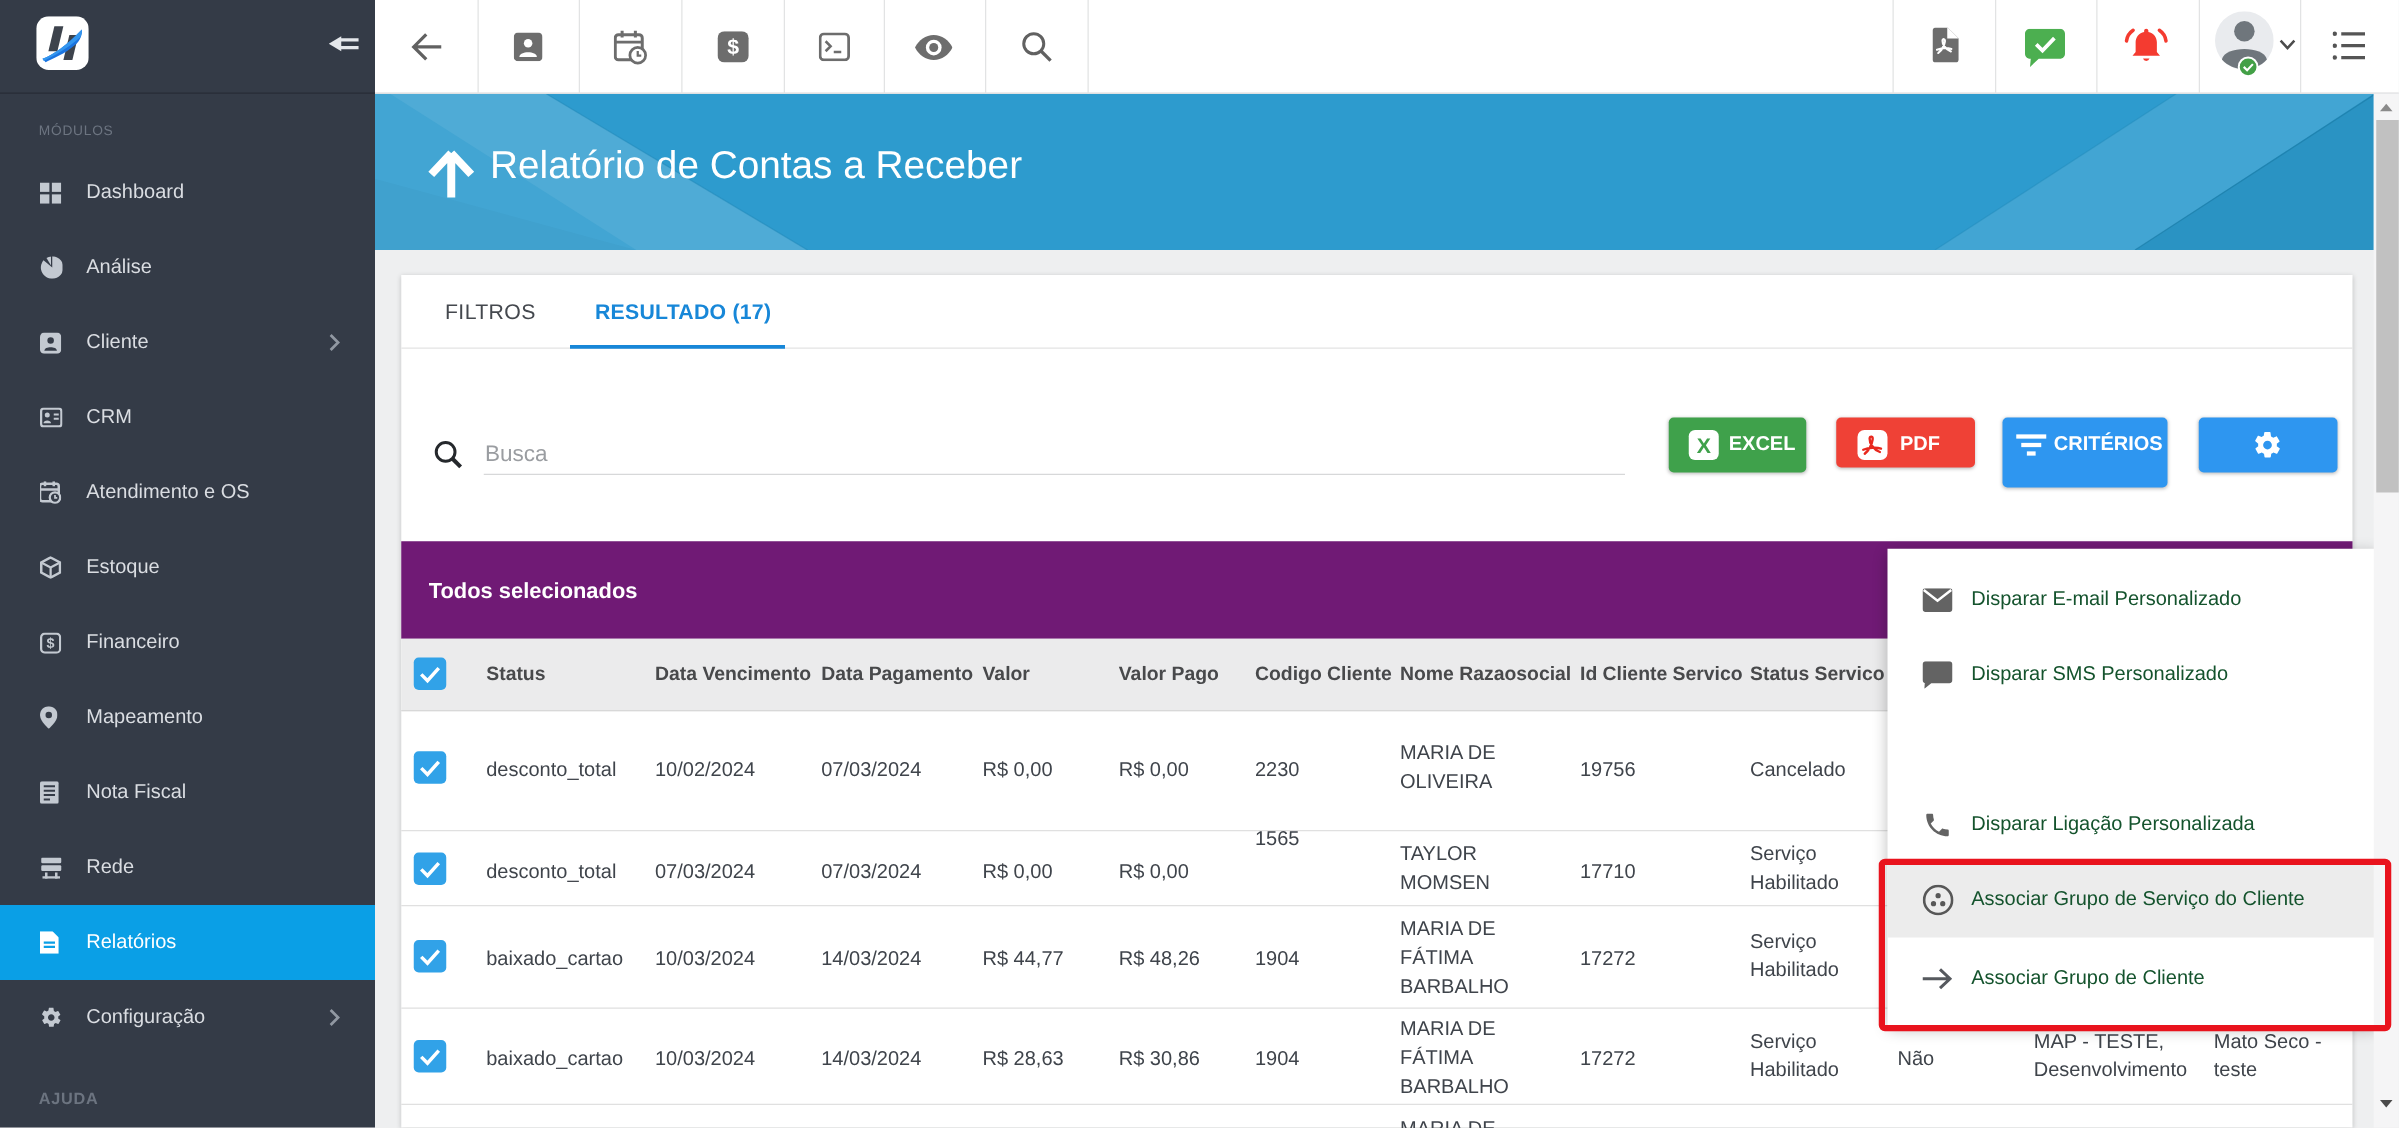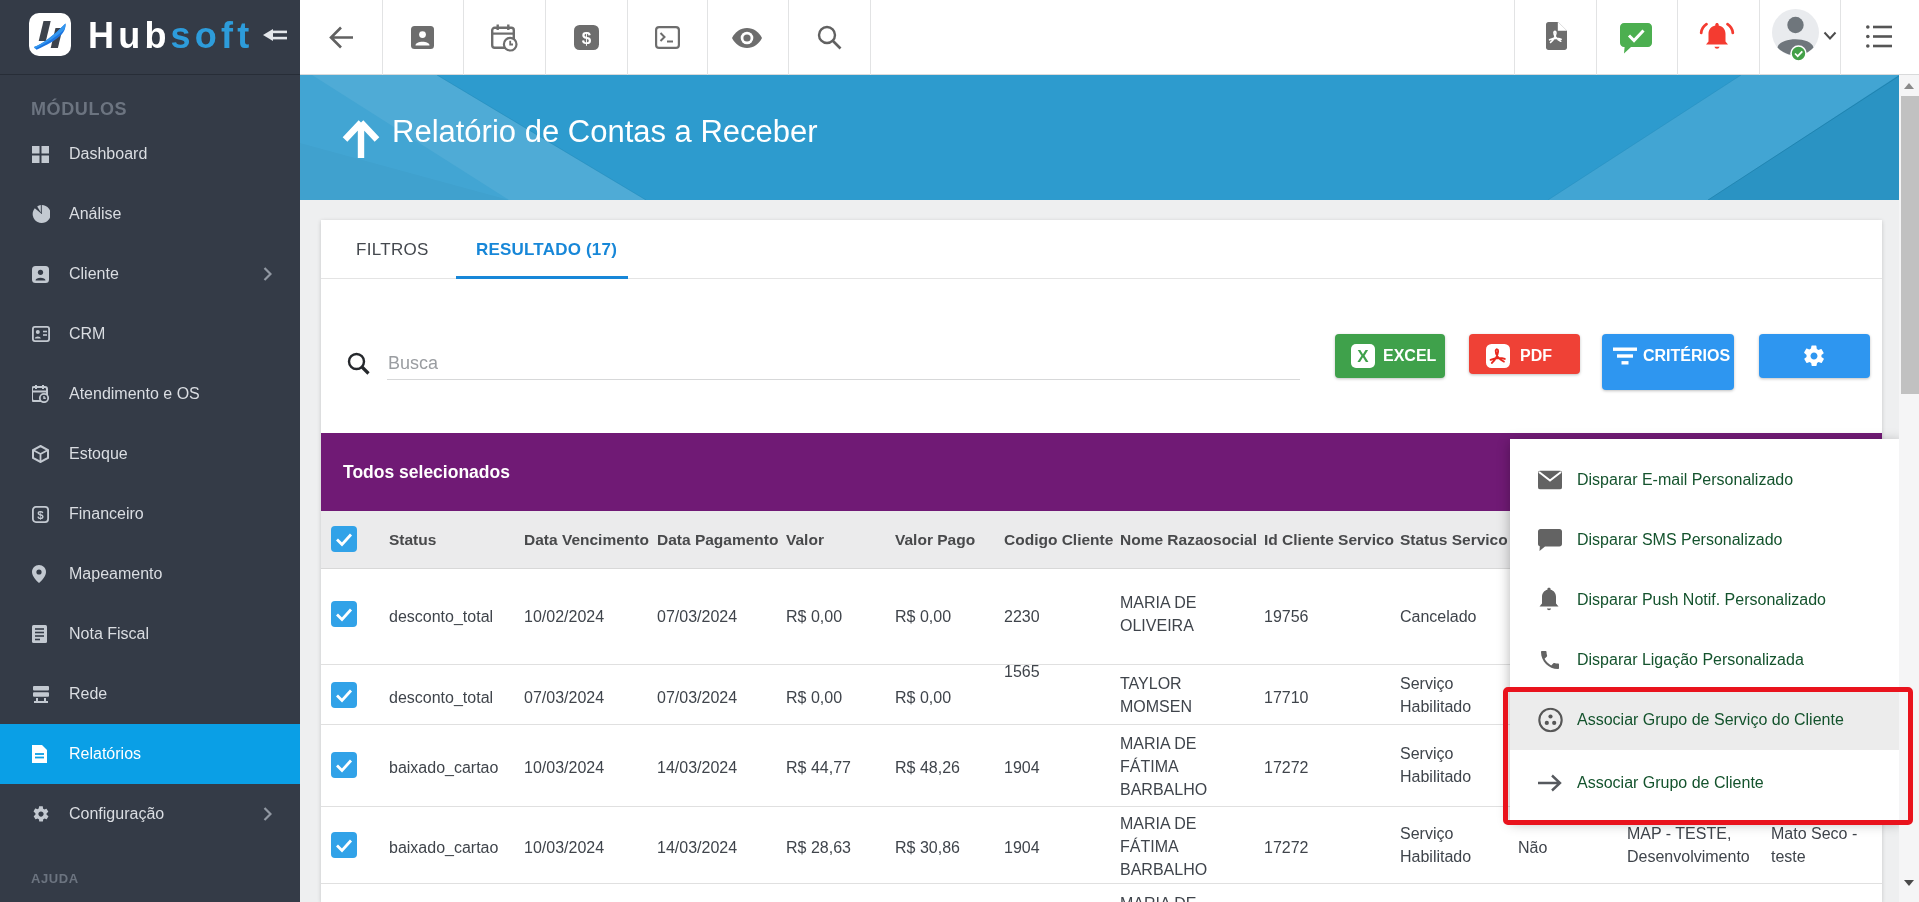--- a/index.html
+++ b/index.html
@@ -134,27 +134,26 @@
 <div class="abs" id="sidebar" style="left:0;top:0;width:300px;height:902px;background:#343b47">
   <div class="abs" style="left:0;top:74px;width:300px;height:1px;background:#272d37"></div>
 
   <svg class="abs" style="left:29px;top:13px" width="42" height="43" viewBox="0 0 42 43">
     <rect x="0" y="0" width="42" height="43" rx="10" fill="#ffffff"></rect>
     <path d="M14.5 8 h7.2 l-4.8 20 h-7.2 z" fill="#3d434c"></path>
     <path d="M26.5 15 h7.2 l-4.8 20 h-7.2 z" fill="#3d434c"></path>
     <path d="M5 34 C13 31 24 23.5 36.5 10.5 C37 15 35 19.5 31 23 C23 30 13 34 7.5 36.8 Z" fill="#1b74e0"></path>
     <path d="M5 34 C13 31 24 23.5 36.5 10.5 C36.6 12.5 36.2 14.5 35.2 16.7 C24 26.5 14 31.5 6 35.8 Z" fill="#3396ee"></path>
   </svg>
-  <div class="abs" style="left:88px;top:15px;font-size:36px;font-weight:bold;color:#fff;letter-spacing:4.2px">Hub<span style="color:#2d9cdb">soft</span></div>
   <svg class="abs" style="left:263px;top:27px" width="24" height="16" viewBox="0 0 24 16">
     <polygon points="0,8 10,2 10,14" fill="#e4e7eb"></polygon>
     <rect x="8" y="3.6" width="16" height="2.6" fill="#e4e7eb"></rect>
     <rect x="8" y="9.8" width="16" height="2.6" fill="#e4e7eb"></rect>
   </svg>
-  <div class="abs" style="left:31px;top:99px;font-size:18px;font-weight:bold;color:#6c7480;letter-spacing:0.6px">MÓDULOS</div>
+  <div class="abs" style="left:31px;top:99px;font-size:11px;font-weight:normal;color:#6c7480;letter-spacing:0.6px">MÓDULOS</div>
   <div class="abs" style="left:31px;top:871px;font-size:13px;font-weight:bold;color:#6c7480;letter-spacing:0.6px">AJUDA</div>
   <div id="menu" style="position:absolute;left:0;top:124px;width:300px;font-size:16px;color:#dadde2">
     <div class="mi">
         <svg class="mic" width="17" height="17" viewBox="0 0 17 17">
           <rect x="0" y="0" width="7.5" height="7.5" fill="#c3c9d1"></rect>
           <rect x="9.5" y="0" width="7.5" height="7.5" fill="#c3c9d1"></rect>
           <rect x="0" y="9.5" width="7.5" height="7.5" fill="#c3c9d1"></rect>
           <rect x="9.5" y="9.5" width="7.5" height="7.5" fill="#c3c9d1"></rect>
         </svg>
         <span>Dashboard</span>
@@ -394,27 +393,20 @@
         <path d="M1 1.5 L12 10 L23 1.5" stroke="#fff" stroke-width="2" fill="none"></path>
       </svg>
     <div class="dtx">Disparar E-mail Personalizado</div>
   </div>
   <div class="ddi" style="top:71px">
     <svg width="24" height="22" viewBox="0 0 24 22">
         <path d="M2.5 0 H21.5 C22.9 0 24 1.1 24 2.5 V15 C24 16.4 22.9 17.5 21.5 17.5 H7 L1.5 22 L1.8 17.5 H2.5 C1.1 17.5 0 16.4 0 15 V2.5 C0 1.1 1.1 0 2.5 0 Z" fill="#636363"></path>
       </svg>
     <div class="dtx">Disparar SMS Personalizado</div>
   </div>
-  <div class="ddi" style="top:131px">
-    <svg width="22" height="25" viewBox="0 0 22 25">
-        <path d="M11 0 C11.9 0 12.6 0.7 12.6 1.6 C12.6 2 12.6 2.1 12.6 2.3 C15.8 3 18 5.8 18 9.3 L18 16 L20.5 19 L1.5 19 L4 16 L4 9.3 C4 5.8 6.2 3 9.4 2.3 C9.4 2.1 9.4 2 9.4 1.6 C9.4 0.7 10.1 0 11 0 Z" fill="#636363"></path>
-        <path d="M8.8 21 a2.3 2.3 0 0 0 4.4 0 Z" fill="#636363"></path>
-      </svg>
-    <div class="dtx">Disparar Push Notif. Personalizado</div>
-  </div>
   <div class="ddi" style="top:251px;background:#ececec">
     <svg width="25" height="25" viewBox="0 0 25 25">
         <circle cx="12.5" cy="12.5" r="11.2" fill="none" stroke="#575757" stroke-width="2.1"></circle>
         <circle cx="12.5" cy="9" r="2.1" fill="#575757"></circle>
         <circle cx="8.8" cy="15.4" r="2.1" fill="#575757"></circle>
         <circle cx="16.2" cy="15.4" r="2.1" fill="#575757"></circle>
       </svg>
     <div class="dtx">Associar Grupo de Serviço do Cliente</div>
   </div>
   <div class="ddi" style="top:191px">

